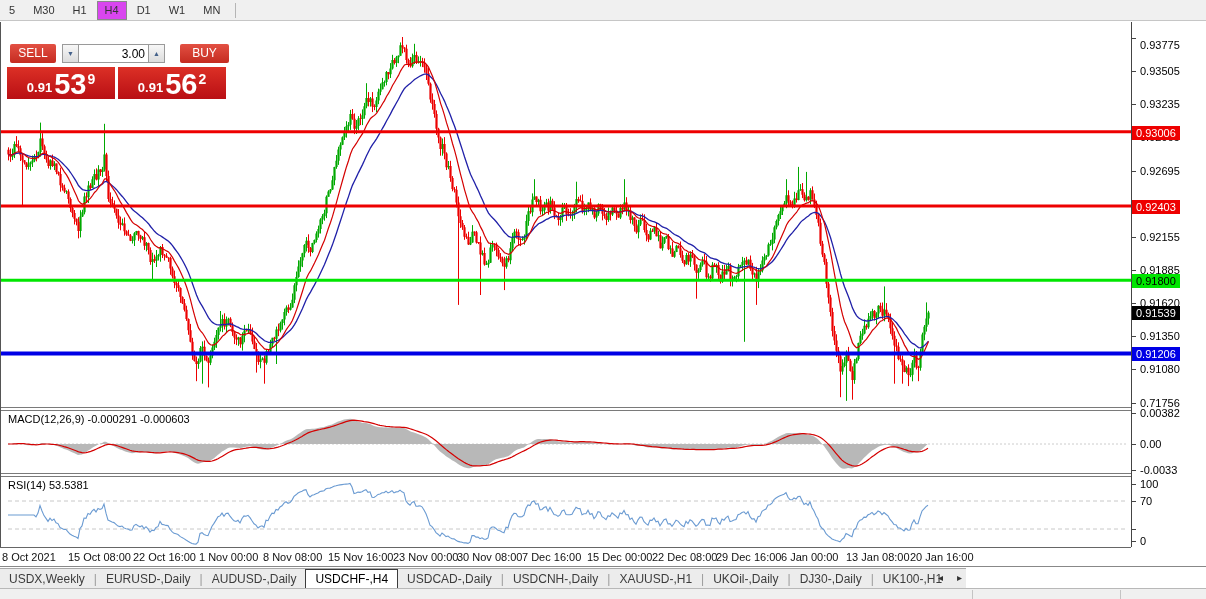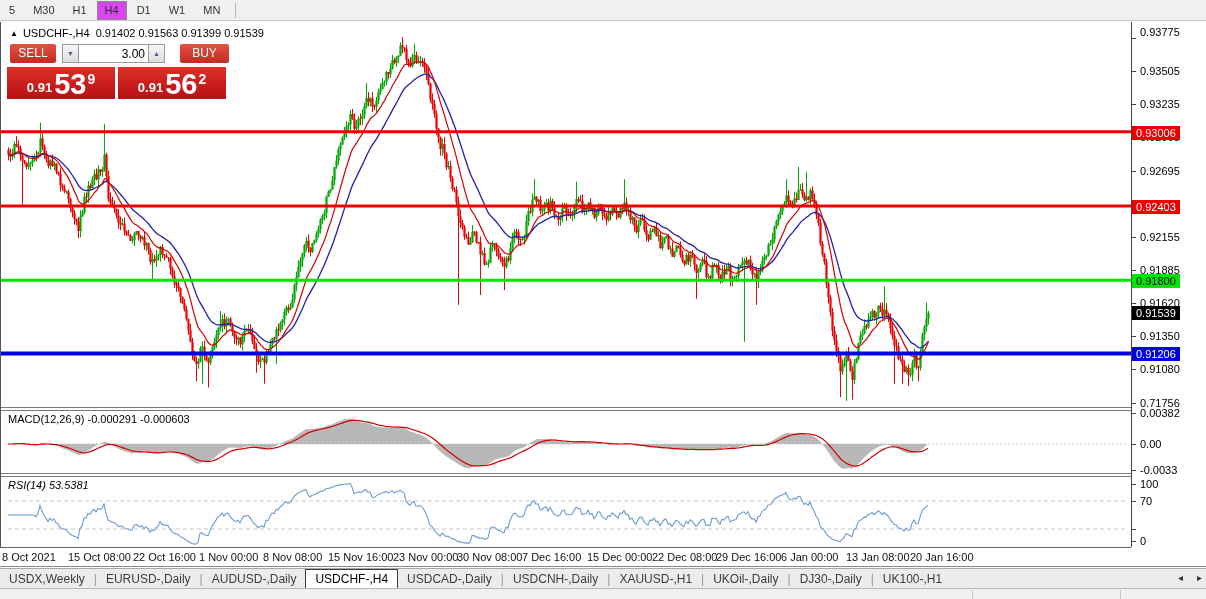--- a/index.html
+++ b/index.html
@@ -28,40 +28,40 @@
   .ytick{position:absolute;left:8px;font-size:11px;color:#000;height:13px;line-height:13px;white-space:nowrap;}
   .ydash{position:absolute;left:0;width:4px;height:1px;background:#444;}
   .ptag{position:absolute;left:0;height:14px;line-height:14px;font-size:11px;padding:0 4px;white-space:nowrap;z-index:3;}
   
   .time-axis{position:absolute;left:0;top:528px;width:1206px;height:17px;background:#fff;}
   .xtick{position:absolute;top:2px;font-size:11px;color:#111;white-space:nowrap;}
   
   .chart-title{position:absolute;left:10px;top:6px;font-size:11px;color:#000;z-index:4;white-space:nowrap;}
   .chart-title .arrow{font-size:8px;margin-right:5px;position:relative;top:-1px;}
   .ind-label{position:absolute;left:8px;font-size:11px;color:#000;z-index:4;white-space:nowrap;}
-  #macd-label{top:392px;} #rsi-label{top:458px;font-style:italic;}
+  #macd-label{top:392px;} #rsi-label{top:458px;}
   
   .trade-panel{position:absolute;left:7px;top:23px;width:219px;height:55px;z-index:5;}
   .btn{position:absolute;top:0;height:19px;color:#fff;font-size:12px;text-align:center;line-height:19px;
        background:linear-gradient(#e04a3c,#c92margin1);border-radius:2px;cursor:pointer;}
   .btn-sell{left:3px;width:46px;background:linear-gradient(#e25043,#c52b20);}
   .btn-buy{left:173px;width:49px;background:linear-gradient(#e25043,#c52b20);}
   .spin{position:absolute;top:0;width:15px;height:17px;background:linear-gradient(#f7f7f7,#dcdcdc);
         border:1px solid #9a9a9a;font-size:7px;color:#44618a;text-align:center;line-height:17px;cursor:pointer;}
   .spin-down{left:55px;} .spin-up{left:141px;}
   .vol-input{position:absolute;left:71px;top:0;width:62px;height:15px;border:1px solid #9a9a9a;
              font-family:"Liberation Sans",sans-serif;font-size:12px;text-align:right;padding:1px 4px;color:#000;}
   .tile{position:absolute;top:23px;height:32px;background:linear-gradient(#dc3026,#b90f14);
         color:#fff;display:flex;align-items:flex-end;justify-content:center;cursor:pointer;}
   .tile-sell{left:0;width:108px;} .tile-buy{left:111px;width:108px;}
   .tile .prefix{font-size:13px;font-weight:bold;margin:0 2px 4px 0;}
   .tile .big{font-size:29px;font-weight:bold;line-height:29px;}
   .tile .sup{font-size:14px;font-weight:bold;position:relative;top:-12px;margin-left:1px;}
   
-  .tabbar{position:absolute;top:568px;left:0;width:1206px;height:20px;background:#ececec;
+  .tabbar{position:absolute;top:568px;left:0;width:966px;height:20px;background:#ececec;
           border-top:1px solid #a8a8a8;display:flex;align-items:center;font-size:12px;color:#3c3c3c;}
   .tab{padding:2px 9px;white-space:nowrap;cursor:pointer;line-height:14px;}
   .tab.active{background:#fff;border:1px solid #3c3c3c;color:#000;}
   .tab-sep{color:#9a9a9a;}
   .tab-arrows{position:absolute;right:4px;top:3px;font-size:10px;color:#333;}
   .tab-arrows span{margin-left:14px;cursor:pointer;}
   
   .statusbar{position:absolute;top:588px;left:0;width:1206px;height:11px;background:#f0f0f0;
              border-top:1px solid #b8b8b8;}
   .sb-sep{position:absolute;top:1px;width:1px;height:10px;background:#c4c4c4;}
@@ -105,21 +105,21 @@
     <svg id="rsi-svg" width="1131" height="70">
         <line x1="8" y1="24.0" x2="1128" y2="24.0" stroke="#c8c8c8" stroke-dasharray="4,3"></line>
         <line x1="8" y1="52.0" x2="1128" y2="52.0" stroke="#c8c8c8" stroke-dasharray="4,3"></line>
         <polyline points="8,38.0 10,38.0 12,38.0 14,38.0 16,38.0 18,38.0 20,38.0 22,38.0 24,38.0 26,38.0 28,38.0 30,38.0 32,38.0 34,38.0 36,39.8 38,36.1 40,28.6 42,34.0 44,38.6 46,41.4 48,44.4 50,41.1 52,43.6 54,42.1 56,45.7 58,46.6 60,50.6 62,51.4 64,52.5 66,52.5 68,54.8 70,57.0 72,58.2 74,59.3 76,59.9 78,61.5 80,51.4 82,48.9 84,41.0 86,41.3 88,36.4 90,37.4 92,34.1 94,32.3 96,34.9 98,31.4 100,32.5 102,31.6 104,27.0 106,36.2 108,43.1 110,44.1 112,45.1 114,45.6 116,47.3 118,49.1 120,49.6 122,49.0 124,50.9 126,51.7 128,52.0 130,53.3 132,53.0 134,48.6 136,47.3 138,48.8 140,49.8 142,48.8 144,51.6 146,49.7 148,51.9 150,55.1 152,53.2 154,53.6 156,50.5 158,49.7 160,44.4 162,47.4 164,47.7 166,48.4 168,48.6 170,52.3 172,54.6 174,56.3 176,56.8 178,57.5 180,59.4 182,60.6 184,61.6 186,63.0 188,64.3 190,65.4 192,66.5 194,66.9 196,67.1 198,65.2 200,56.4 202,55.7 204,57.4 206,58.2 208,58.6 210,53.9 212,49.3 214,46.4 216,43.1 218,39.8 220,38.9 222,36.1 224,39.3 226,36.4 228,36.1 230,39.2 232,41.7 234,43.8 236,44.5 238,43.3 240,46.0 242,41.5 244,38.9 246,39.2 248,38.3 250,40.6 252,43.8 254,46.8 256,48.1 258,51.0 260,49.5 262,48.8 264,50.3 266,43.1 268,43.7 270,39.2 272,36.1 274,36.6 276,32.5 278,33.1 280,30.0 282,28.8 284,26.1 286,24.7 288,26.3 290,25.5 292,23.1 294,19.4 296,17.8 298,16.0 300,15.1 302,14.2 304,13.1 306,12.6 308,17.6 310,20.0 312,18.3 314,17.8 316,16.7 318,15.9 320,14.5 322,14.1 324,13.7 326,11.8 328,11.3 330,11.1 332,10.3 334,9.3 336,8.8 338,8.2 340,7.9 342,7.6 344,7.3 346,7.1 348,7.0 350,6.5 352,10.0 354,16.5 356,16.1 358,15.1 360,15.4 362,14.8 364,13.6 366,12.6 368,15.3 370,14.8 372,20.3 374,20.5 376,19.1 378,17.4 380,17.0 382,15.8 384,15.7 386,14.2 388,15.9 390,14.9 392,13.6 394,15.9 396,14.9 398,14.7 400,13.1 402,14.8 404,15.8 406,24.1 408,26.5 410,28.2 412,25.4 414,24.5 416,29.2 418,29.1 420,28.8 422,29.8 424,33.0 426,36.8 428,42.1 430,48.1 432,49.6 434,52.3 436,55.6 438,57.2 440,59.1 442,56.0 444,57.7 446,59.6 448,59.0 450,60.6 452,61.8 454,61.9 456,63.2 458,64.4 460,64.9 462,65.2 464,65.9 466,65.9 468,66.4 470,65.1 472,58.6 474,58.6 476,60.1 478,60.1 480,61.7 482,60.8 484,62.3 486,62.1 488,61.0 490,51.6 492,50.0 494,50.0 496,51.5 498,53.3 500,53.7 502,54.9 504,55.7 506,50.1 508,50.7 510,43.7 512,38.9 514,36.4 516,36.5 518,39.6 520,39.9 522,39.8 524,38.2 526,31.3 528,28.0 530,28.6 532,24.8 534,24.0 536,27.3 538,26.6 540,32.9 542,32.5 544,30.5 546,29.7 548,34.2 550,30.4 552,33.9 554,37.6 556,37.9 558,39.4 560,38.0 562,33.9 564,32.9 566,37.5 568,37.7 570,37.8 572,37.2 574,33.6 576,30.3 578,31.5 580,31.6 582,37.8 584,36.7 586,36.7 588,33.2 590,37.5 592,36.6 594,41.6 596,39.3 598,34.6 600,35.1 602,39.7 604,40.9 606,42.7 608,38.7 610,39.6 612,35.8 614,37.5 616,39.2 618,41.2 620,35.9 622,36.7 624,33.4 626,37.7 628,37.6 630,42.5 632,41.1 634,44.9 636,47.3 638,42.8 640,40.1 642,40.3 644,44.7 646,46.7 648,48.2 650,43.1 652,43.4 654,41.0 656,44.8 658,44.2 660,48.9 662,45.7 664,42.7 666,42.0 668,47.0 670,46.7 672,49.4 674,46.5 676,43.2 678,44.1 680,46.6 682,48.6 684,49.7 686,44.3 688,46.6 690,42.8 692,43.9 694,46.6 696,49.2 698,47.6 700,44.6 702,42.4 704,42.8 706,48.4 708,48.0 710,48.6 712,41.1 714,41.9 716,41.0 718,45.1 720,47.3 722,42.1 724,43.2 726,40.6 728,39.1 730,44.6 732,44.0 734,43.0 736,42.5 738,37.7 740,36.9 742,35.5 744,34.8 746,37.0 748,34.6 750,39.7 752,42.1 754,41.6 756,45.1 758,39.7 760,39.1 762,34.3 764,32.9 766,32.1 768,28.0 770,27.8 772,26.2 774,22.6 776,21.0 778,19.7 780,18.8 782,17.9 784,17.2 786,15.7 788,20.3 790,22.7 792,22.8 794,21.0 796,22.1 798,19.6 800,19.3 802,23.6 804,27.4 806,26.2 808,28.3 810,24.9 812,30.7 814,34.0 816,38.8 818,42.0 820,48.7 822,51.3 824,52.9 826,56.7 828,58.6 830,60.2 832,62.0 834,62.8 836,63.5 838,63.9 840,64.9 842,62.4 844,60.8 846,56.5 848,57.5 850,58.7 852,59.7 854,52.7 856,51.2 858,45.5 860,43.2 862,42.5 864,40.1 866,40.4 868,37.8 870,36.9 872,35.4 874,37.7 876,36.3 878,33.9 880,35.0 882,37.7 884,35.6 886,37.2 888,38.8 890,42.4 892,44.7 894,47.5 896,47.8 898,50.9 900,51.0 902,52.4 904,53.9 906,51.4 908,53.2 910,53.0 912,46.4 914,42.9 916,46.7 918,46.7 920,39.8 922,34.0 924,31.8 926,29.6 928,28.2" stroke="#6b9bd2" stroke-width="1.1" fill="none"></polyline>
       </svg>
     <div class="left-edge"></div>
     <div class="win-bottom"></div>
 
     <div class="price-axis" id="price-axis">
         <div class="ydash" style="top: 15.5px;"></div>
-        <div class="ytick" style="top: 4px;">0.93775</div>
+        <div class="ytick" style="top: 17px;">0.93775</div>
         <div class="ydash" style="top: 48.8px;"></div>
         <div class="ytick" style="top: 42.8px;">0.93505</div>
         <div class="ydash" style="top: 82px;"></div>
         <div class="ytick" style="top: 76px;">0.93235</div>
         <div class="ydash" style="top: 115.3px;"></div>
         <div class="ytick" style="top: 109.3px;">0.92965</div>
         <div class="ydash" style="top: 148.5px;"></div>
         <div class="ytick" style="top: 142.5px;">0.92695</div>
         <div class="ydash" style="top: 181.8px;"></div>
         <div class="ytick" style="top: 175.8px;">0.92425</div>
@@ -166,23 +166,20 @@
         <div class="xtick" style="left: 457px;">30 Nov 08:00</div>
         <div class="xtick" style="left: 522px;">7 Dec 16:00</div>
         <div class="xtick" style="left: 587px;">15 Dec 00:00</div>
         <div class="xtick" style="left: 652px;">22 Dec 08:00</div>
         <div class="xtick" style="left: 716px;">29 Dec 16:00</div>
         <div class="xtick" style="left: 781px;">6 Jan 00:00</div>
         <div class="xtick" style="left: 846px;">13 Jan 08:00</div>
         <div class="xtick" style="left: 910px;">20 Jan 16:00</div>
       </div>
 
-    <div class="chart-title">
-      <span class="arrow">▲</span><span>USDCHF-,H4</span>&nbsp;&nbsp;<span>0.91402 0.91563 0.91399 0.91539</span>
-    </div>
 
     <div class="trade-panel">
       <div class="btn btn-sell">SELL</div>
       <div class="spin spin-down"><span>▼</span></div>
       <input class="vol-input" value="3.00" style="">
       <div class="spin spin-up"><span>▲</span></div>
       <div class="btn btn-buy">BUY</div>
       <div class="tile tile-sell">
         <span class="prefix">0.91</span>
           <span class="big">53</span>

